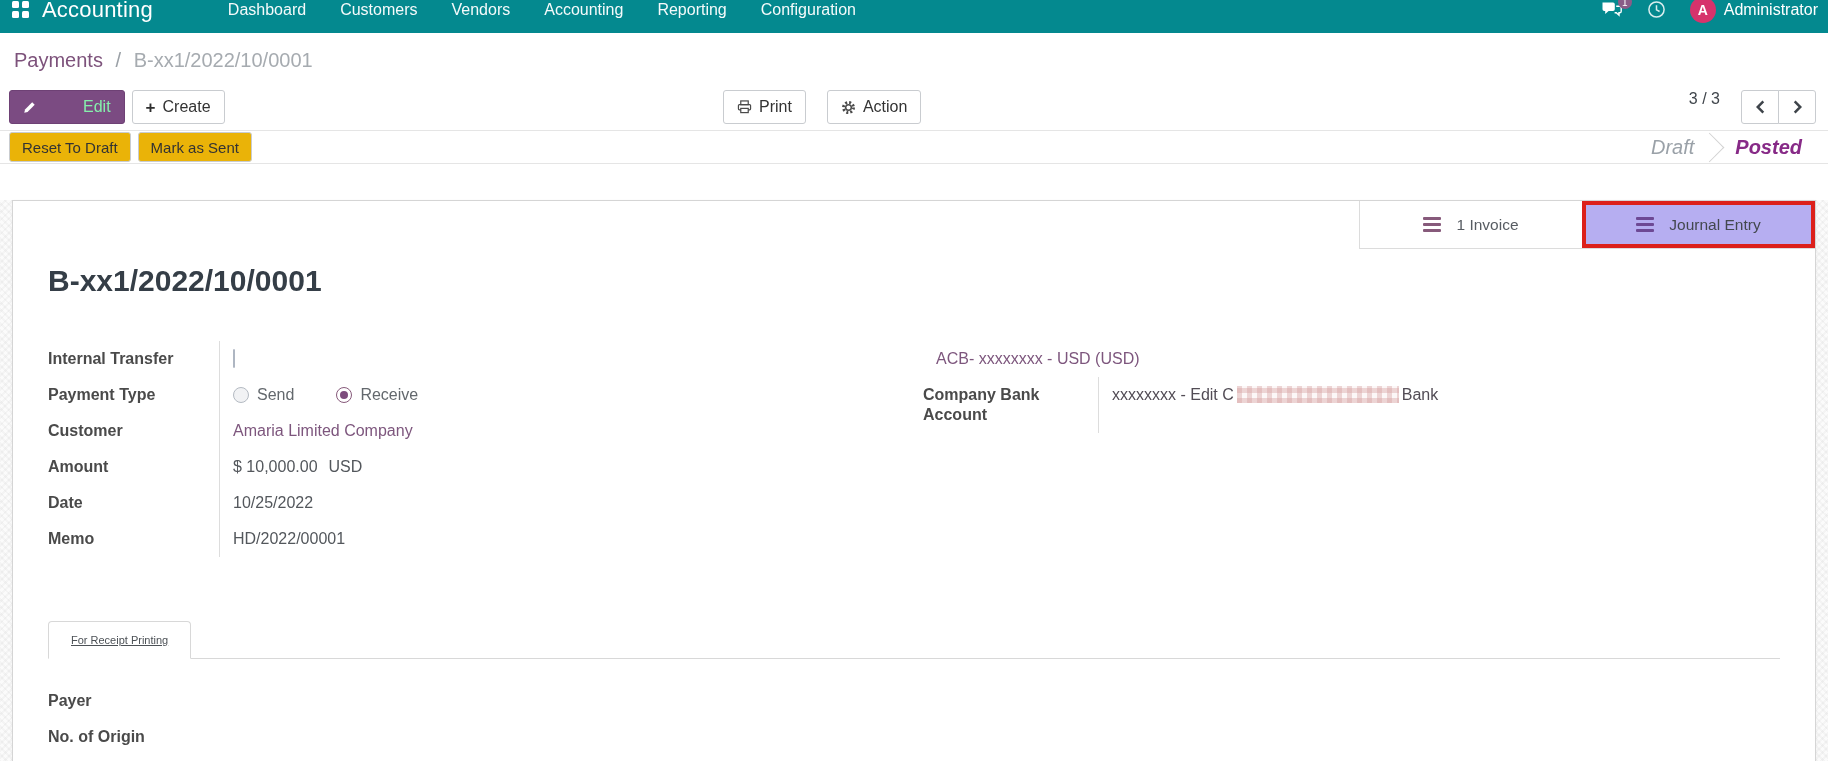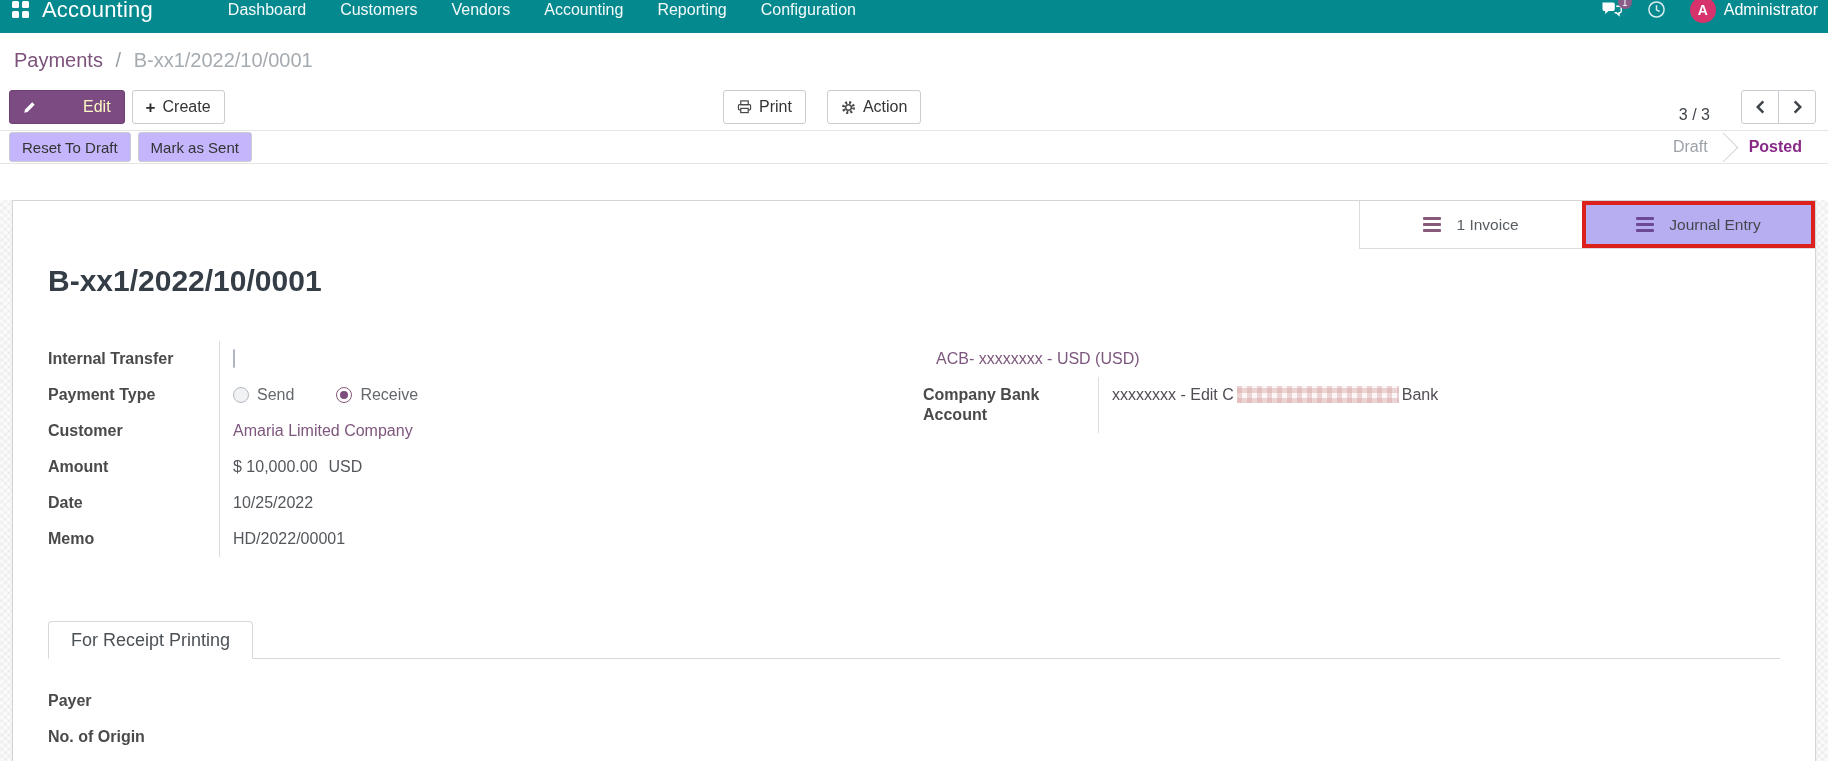--- a/index.html
+++ b/index.html
@@ -30,41 +30,41 @@
   .breadcrumb-row { padding:16px 0 12px 14px; font-size:20px; background:#fff; }
   .bc-parent { color:#7d527b; cursor:pointer; text-decoration:none; }
   .bc-sep { color:#9aa0a6; margin:0 7px; }
   .bc-current { color:#a6abb0; }
 
   
   .cp-row1 { height:46px; display:flex; align-items:center; padding:0 12px 0 9px; position:relative; }
   .btn { display:inline-flex; align-items:center; gap:7px; height:34px; padding:0 13px;
     border-radius:3px; font-size:16px; cursor:pointer; background:#fff;
     border:1px solid #c9ccd0; color:#333; white-space:nowrap; }
-  .btn-primary { background:#7b4b82; border-color:#6e4175; color:#fef9c3;gap:47px; }
+  .btn-primary { background:#7b4b82; border-color:#6e4175; color:#86efac;gap:47px; }
   .btn-group-left { display:flex; gap:7px; }
   .cp-center { position:absolute; left:723px; display:flex; gap:21px; }
-  .cp-right { margin-left:auto; display:flex; align-items:flex-end; gap:31px; }
+  .cp-right { margin-left:auto; display:flex; align-items:flex-start; gap:21px; }
   .pager-count { font-size:16px; color:#40464c; }
   .pager-btns { display:flex; }
   .pager-btn { width:38px; height:34px; background:#fff; border:1px solid #c9ccd0;
     display:flex; align-items:center; justify-content:center; cursor:pointer; }
   .pager-btn.prev { border-radius:3px 0 0 3px; }
   .pager-btn.next { border-radius:0 3px 3px 0; margin-left:-1px; }
   .plus-glyph { font-weight:700; font-size:17px; line-height:1; color:#2e2e2e; }
 
   
   .cp-row2 { height:34px; border-top:1px solid #e5e5e5; border-bottom:1px solid #e5e5e5;
     display:flex; align-items:center; padding-left:9px; }
   .btn-sm { height:30px; padding:0 12px; font-size:15px; border-radius:3px;
-    background:#c4b5fd; border:1px solid #c9ccd0; color:#333; cursor:pointer;
+    background:#eab308; border:1px solid #c9ccd0; color:#333; cursor:pointer;
     display:inline-flex; align-items:center; }
   .btn-sm + .btn-sm { margin-left:7px; }
   .statusbar { margin-left:auto; display:flex; align-items:center; height:100%; overflow:hidden; }
-  .status-step { font-size:16px; padding:0 20px; cursor:pointer; }
+  .status-step { font-size:20px; padding:0 20px; cursor:pointer;font-style:italic; }
   .status-step.inactive { color:#9aa1a8; }
   .status-step.active { color:#872a87; font-weight:700; margin-right:6px; }
   .status-arrow { width:21px; height:21px; border-top:1px solid #d2d2d2;
     border-right:1px solid #d2d2d2; transform:rotate(45deg); margin:0 -5px 0 -15px; flex:none; }
 
   
   .o_content { height:598px; padding:0 12px;
     background:
       repeating-linear-gradient(45deg, rgba(0,0,0,0.028) 0 2px, transparent 2px 5px),
       repeating-linear-gradient(-45deg, rgba(0,0,0,0.028) 0 2px, transparent 2px 5px),
@@ -111,22 +111,22 @@
 
   .redacted { display:inline-block; width:162px; height:17px; vertical-align:-3px; margin:0 3px;
     background-color:#f7ecec;
     background-image:
       repeating-linear-gradient(90deg, rgba(214,160,160,.40) 0 5px, transparent 5px 10px),
       repeating-linear-gradient(0deg, rgba(228,192,192,.55) 0 5px, rgba(255,255,255,.6) 5px 10px); }
 
   
   .notebook { margin-top:64px; }
   .tab-bar { display:flex; border-bottom:1px solid #d8d8d8; }
-  .tab { height:38px; padding:0 22px; display:flex; align-items:center; font-size:18px;
-    color:#4c5156; cursor:pointer; }
+  .tab { height:38px; padding:0 22px; display:flex; align-items:center; font-size:11px;
+    color:#4c5156; cursor:pointer;text-decoration:underline; }
   .tab.active { background:#fff; border:1px solid #d8d8d8; border-bottom:1px solid #fff;
     margin-bottom:-1px; border-radius:4px 4px 0 0; }
   .tab-content { padding-top:24px; }
   .tab-field-row { display:flex; min-height:36px; }
   .tab-field-label { width:172px; padding:8px 10px 8px 0; font-weight:700; font-size:16px;
     color:#4a4a4a; line-height:20px; }
 
   svg { display:block; }
 </style>
 </head>

